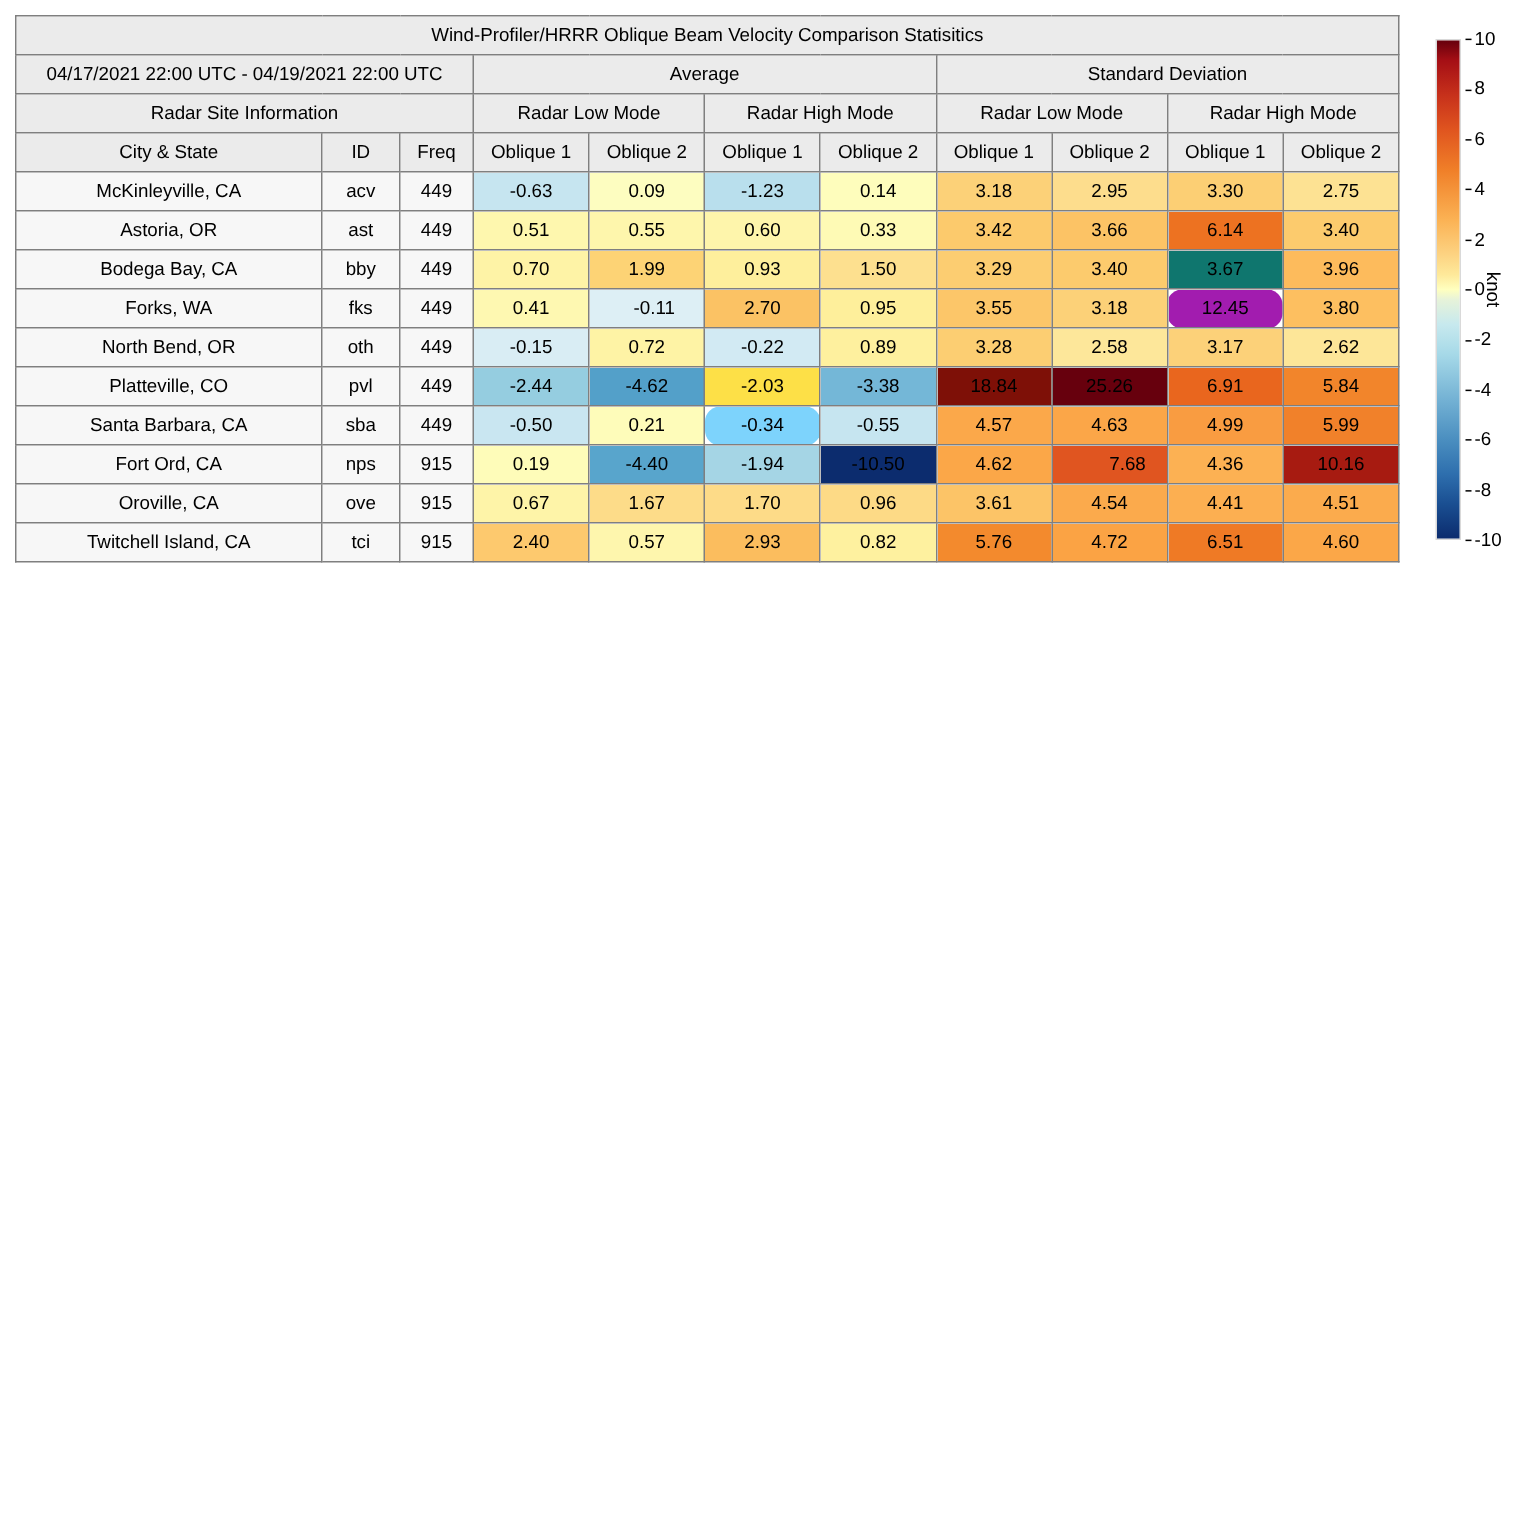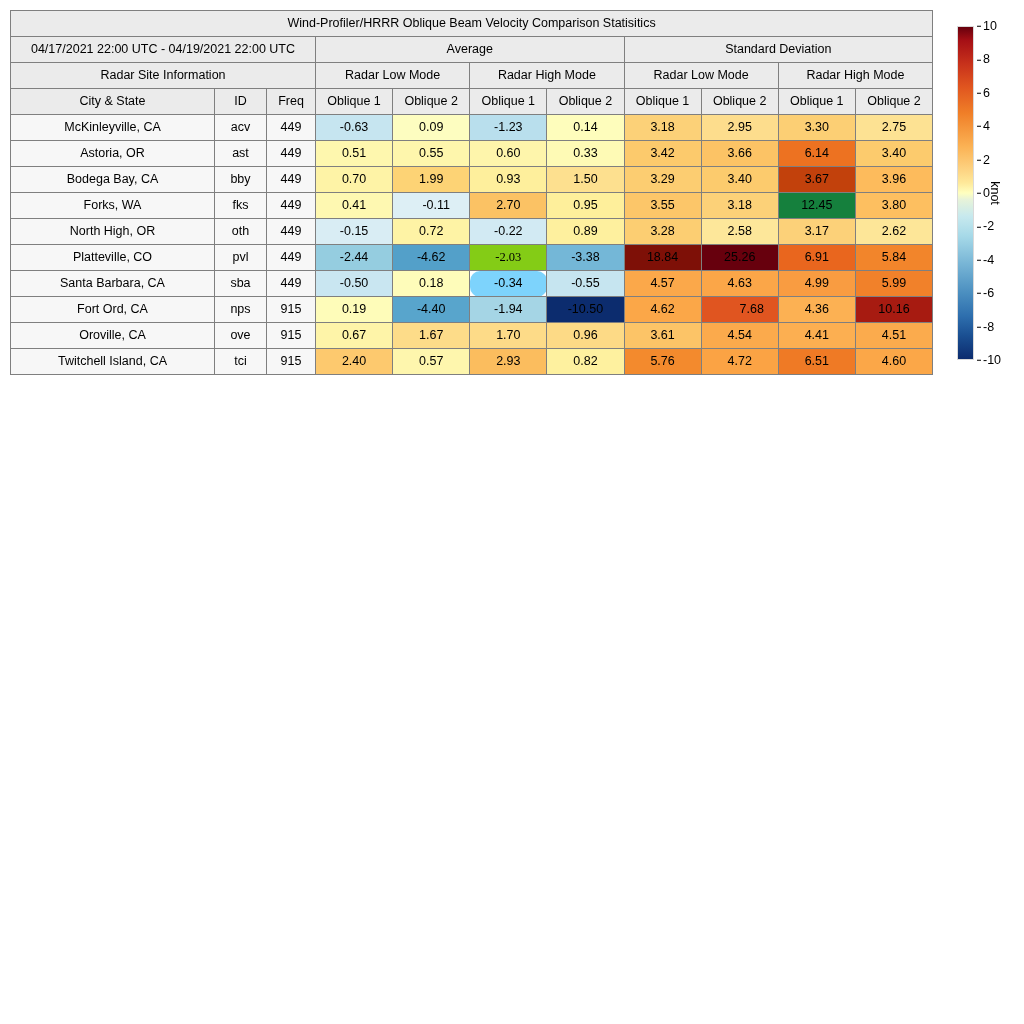--- a/index.html
+++ b/index.html
@@ -215,68 +215,68 @@
           <tr>
             <td class="site">Bodega Bay, CA</td>
             <td class="site">bby</td>
             <td class="site">449</td>
             <td class="val" style="background: rgb(254, 243, 166);">0.70</td>
             <td class="val" style="background: rgb(253, 211, 117);">1.99</td>
             <td class="val" style="background: rgb(254, 239, 156);">0.93</td>
             <td class="val" style="background: rgb(253, 224, 143);">1.50</td>
             <td class="val" style="background: rgb(252, 205, 113);">3.29</td>
             <td class="val" style="background: rgb(252, 203, 109);">3.40</td>
-            <td class="val" style="background: #c2410c; margin-top: 48px;">3.67</td>
+            <td class="val" style="background: #0f766e; margin-top: 48px;">3.67</td>
             <td class="val" style="background: rgb(253, 187, 92);">3.96</td>
           </tr>
           <tr>
             <td class="site">Forks, WA</td>
             <td class="site">fks</td>
             <td class="site">449</td>
             <td class="val" style="background: rgb(254, 248, 177);">0.41</td>
             <td class="val" style="background: rgb(221, 239, 245); padding-left: 14px;">-0.11</td>
             <td class="val" style="background: rgb(251, 194, 100);">2.70</td>
             <td class="val" style="background: rgb(254, 239, 155);">0.95</td>
             <td class="val" style="background: rgb(252, 198, 105);">3.55</td>
             <td class="val" style="background: rgb(252, 209, 120);">3.18</td>
-            <td class="val" style="background: #15803d;">12.45</td>
+            <td class="val" style="background: #a21caf; border-radius: 10px;">12.45</td>
             <td class="val" style="background: rgb(253, 191, 96);">3.80</td>
           </tr>
           <tr>
-            <td class="site">North High, OR</td>
+            <td class="site">North Bend, OR</td>
             <td class="site">oth</td>
             <td class="site">449</td>
             <td class="val" style="background: rgb(217, 237, 244);">-0.15</td>
             <td class="val" style="background: rgb(254, 243, 165);">0.72</td>
             <td class="val" style="background: rgb(210, 234, 243);">-0.22</td>
             <td class="val" style="background: rgb(254, 240, 158);">0.89</td>
             <td class="val" style="background: rgb(252, 206, 114);">3.28</td>
             <td class="val" style="background: rgb(253, 231, 154);">2.58</td>
             <td class="val" style="background: rgb(252, 209, 121);">3.17</td>
             <td class="val" style="background: rgb(253, 230, 152);">2.62</td>
           </tr>
           <tr>
             <td class="site">Platteville, CO</td>
             <td class="site">pvl</td>
             <td class="site">449</td>
             <td class="val" style="background: rgb(149, 205, 224); margin-left: 44px;">-2.44</td>
             <td class="val" style="background: rgb(83, 160, 201);">-4.62</td>
-            <td class="val" style="background: #84cc16; font-family: Liberation Serif, serif;">-2.03</td>
+            <td class="val" style="background: #fde047;">-2.03</td>
             <td class="val" style="background: rgb(116, 183, 215);">-3.38</td>
             <td class="val" style="background: rgb(126, 16, 7);">18.84</td>
             <td class="val" style="background: rgb(103, 0, 13);">25.26</td>
             <td class="val" style="background: rgb(233, 102, 30);">6.91</td>
             <td class="val" style="background: rgb(242, 133, 43);">5.84</td>
           </tr>
           <tr>
             <td class="site">Santa Barbara, CA</td>
             <td class="site">sba</td>
             <td class="site">449</td>
             <td class="val" style="background: rgb(201, 230, 241);">-0.50</td>
-            <td class="val" style="background: rgb(254, 252, 186);">0.18</td>
+            <td class="val" style="background: rgb(254, 252, 186);">0.21</td>
             <td class="val" style="background: #7dd3fc; border-radius: 10px;">-0.34</td>
             <td class="val" style="background: rgb(198, 229, 240);">-0.55</td>
             <td class="val" style="background: rgb(251, 168, 74);">4.57</td>
             <td class="val" style="background: rgb(251, 166, 72);">4.63</td>
             <td class="val" style="background: rgb(249, 156, 65);">4.99</td>
             <td class="val" style="background: rgb(241, 129, 42);">5.99</td>
           </tr>
           <tr>
             <td class="site">Fort Ord, CA</td>
             <td class="site">nps</td>

